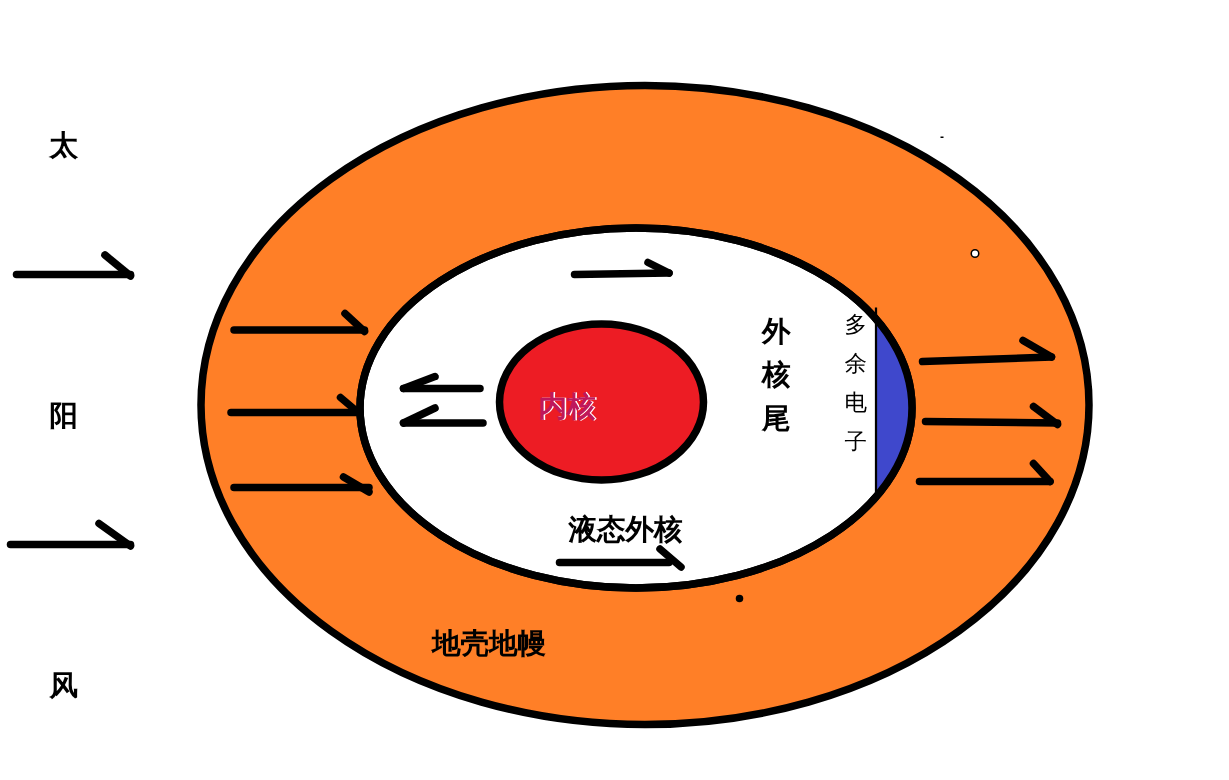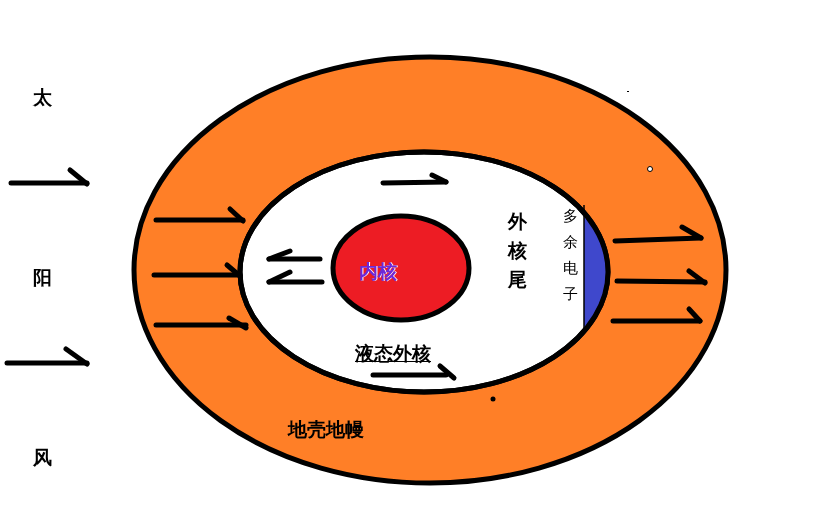--- a/index.html
+++ b/index.html
@@ -89,30 +89,30 @@
 
   <circle cx="650" cy="169" r="2.5" fill="#fff" stroke="#000" stroke-width="1"></circle>
   <circle cx="493" cy="399" r="2.5" fill="#000"></circle>
   <rect x="627" y="91" width="2" height="1" fill="#000"></rect>
 </svg>
 
 <div class="lbl side-char" style="left:33px; top:88px;">太</div>
 <div class="lbl side-char" style="left:33px; top:268px;">阳</div>
 <div class="lbl side-char" style="left:33px; top:448px;">风</div>
 
-<div class="lbl layer-label" style="left:359px; top:262px; color:#6d28d9; text-shadow: 1px 0 0 #fff;">内核</div>
+<div class="lbl layer-label" style="left:359px; top:262px; color:#be185d; text-shadow: 1px 0 0 #fff;">内核</div>
 
 <div class="lbl vert" style="left:508px; top:212px;">
   <span>外</span>
   <span>核</span>
   <span>尾</span>
 </div>
 
 <div class="lbl vert-thin" style="left:563px; top:209px;">
   <span>多</span>
   <span>余</span>
   <span>电</span>
   <span>子</span>
 </div>
 
-<div class="lbl layer-label" style="left:355px; top:344px;text-decoration:underline;">液态外核</div>
+<div class="lbl layer-label" style="left:379px; top:344px;">液态外核</div>
 
 <div class="lbl layer-label" style="left:288px; top:420px;">地壳地幔</div>
 
 </body></html>

